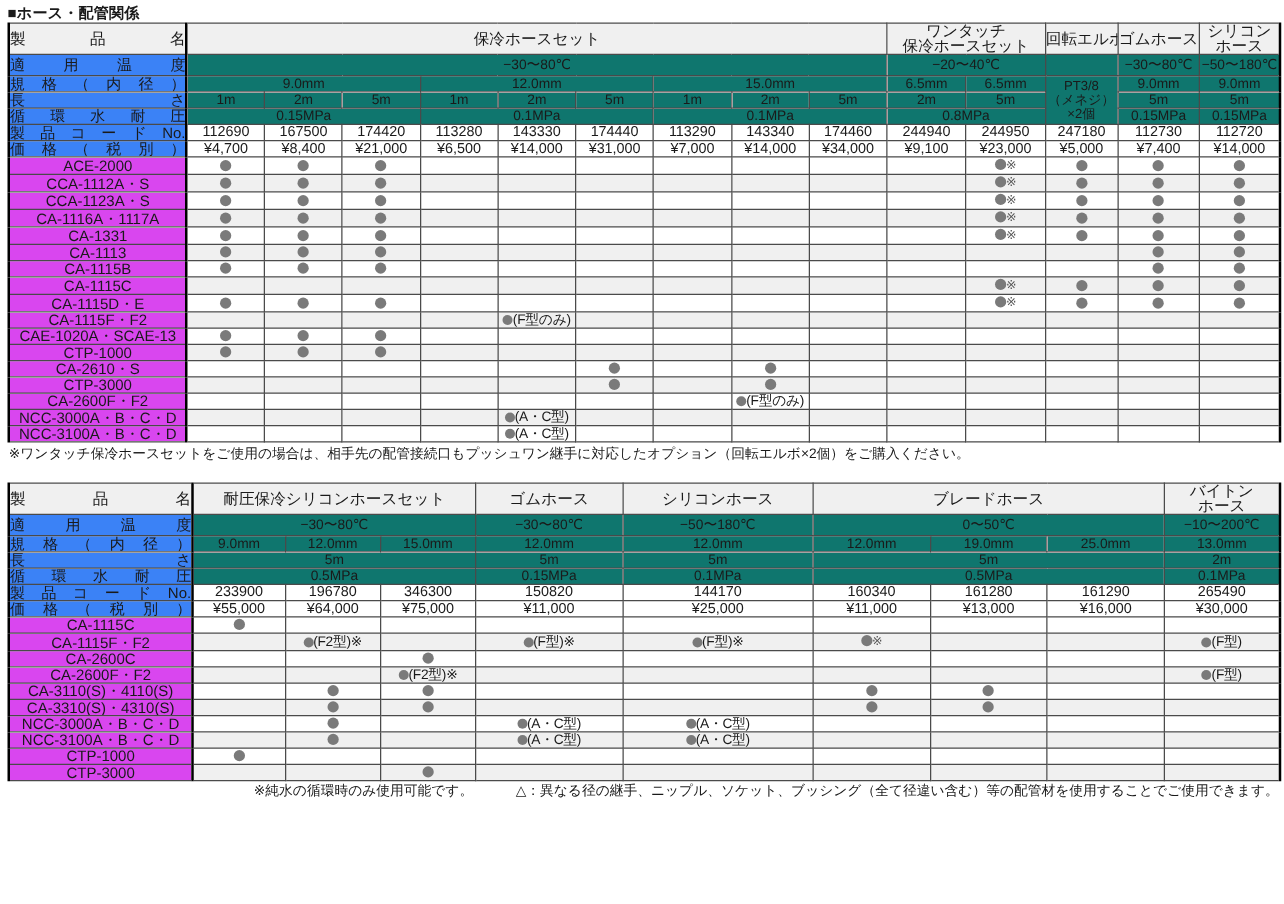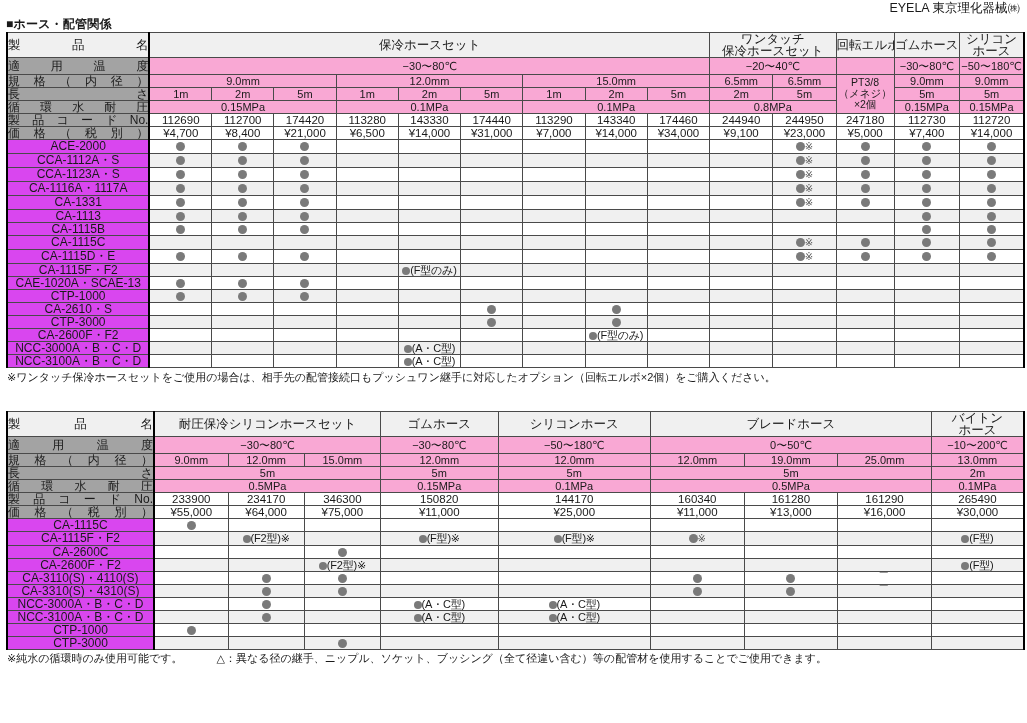--- a/index.html
+++ b/index.html
@@ -57,41 +57,41 @@
   .tb-bot td, .tb-bot th { border-bottom: 2px solid #000; }
   .bl-l { border-left: 2px solid #000 !important; }
   .bl-r { border-right: 2px solid #000 !important; }
 
   .rowhead {
     text-align: justify;
     text-align-last: justify;
     padding: 0 6px 0 5px;
     font-size: 12px;
     letter-spacing: 0;
-    background: #a3a3a3;
+    background: #3b82f6;
     border-right: 2px solid #000 !important;
   }
 
   .prodname {
     text-align: left;
     padding-left: 4px;
     font-size: 12px;
     background: #d946ef;
     border-right: 2px solid #000 !important;
     height: 14px;
     line-height: 13px;
   }
 
   .grouphead {
     background: #f0f0f0;
     font-size: 12.5px;
     line-height: 13px;
     height: 26px;
   }
-  .subhead { background: #f9a8d4; font-size: 11px; }
+  .subhead { background: #0f766e; font-size: 11px; }
   .shade { background: #f0f0f0; }
 
   .cell-code { font-size: 11.5px; }
   .cell-price { font-size: 11.5px; }
 
   .mark { font-size: 11px; letter-spacing: -.2px; }
   .dot {
     display: inline-block;
     width: 9px; height: 9px;
     border-radius: 50%;
@@ -114,35 +114,34 @@
     font-size: 11px;
     color: #3a3a3a;
     line-height: 11px;
   }
   .sup-k { font-size: 10px; color: #555; }
 
   
   .note {
     font-size: 11px;
     line-height: 13px;
-    margin: 3px 0 20px 3px;
+    margin: 3px 0 9px 3px;
     white-space: nowrap;
   }
-  .note-row { display: flex; gap: 34px; margin: 2px 0 0 3px; }
+  .note-row { display: flex; gap: 34px; margin: 2px 0 0 3px; justify-content: flex-end; }
   .note-row div { font-size: 11px; line-height: 13px; white-space: nowrap; }
 
   .gap { height: 7px; }
 </style>
 </head>
 <body>
 
 <div class="page">
 
   <div class="corp">
-    <div>EYELA  東京理化器械㈱</div>
   </div>
 
   <div class="sec-title">■ホース・配管関係</div>
 
   <table class="grid">
     <colgroup>
       <col style="width:135px">
       <col span="9" style="width:59px">
       <col style="width:60px">
         <col style="width:60px">
@@ -199,21 +198,21 @@
           <td class="subhead" colspan="3">0.15MPa</td>
           <td class="subhead" colspan="3">0.1MPa</td>
           <td class="subhead" colspan="3">0.1MPa</td>
           <td class="subhead" colspan="2">0.8MPa</td>
           <td class="subhead" colspan="1">0.15MPa</td>
           <td class="subhead bl-r" colspan="1">0.15MPa</td>
         </tr>
         <tr>
           <td class="rowhead bl-l">製　品　コ　ー　ド　No.</td>
           <td class="cell-code">112690</td>
-          <td class="cell-code">112700</td>
+          <td class="cell-code">167500</td>
           <td class="cell-code">174420</td>
           <td class="cell-code">113280</td>
           <td class="cell-code">143330</td>
           <td class="cell-code">174440</td>
           <td class="cell-code">113290</td>
           <td class="cell-code">143340</td>
           <td class="cell-code">174460</td>
           <td class="cell-code">244940</td>
           <td class="cell-code">244950</td>
           <td class="cell-code">247180</td>
@@ -587,21 +586,21 @@
           <td class="rowhead bl-l">循　環　水　耐　圧</td>
           <td class="subhead" colspan="3">0.5MPa</td>
           <td class="subhead" colspan="1">0.15MPa</td>
           <td class="subhead" colspan="1">0.1MPa</td>
           <td class="subhead" colspan="3">0.5MPa</td>
           <td class="subhead bl-r" colspan="1">0.1MPa</td>
         </tr>
         <tr>
           <td class="rowhead bl-l">製　品　コ　ー　ド　No.</td>
           <td class="cell-code">233900</td>
-          <td class="cell-code">234170</td>
+          <td class="cell-code">196780</td>
           <td class="cell-code">346300</td>
           <td class="cell-code">150820</td>
           <td class="cell-code">144170</td>
           <td class="cell-code">160340</td>
           <td class="cell-code">161280</td>
           <td class="cell-code">161290</td>
           <td class="cell-code bl-r">265490</td>
         </tr>
         <tr class="tb-bot">
           <td class="rowhead bl-l">価　格　（　税　別　）</td>

